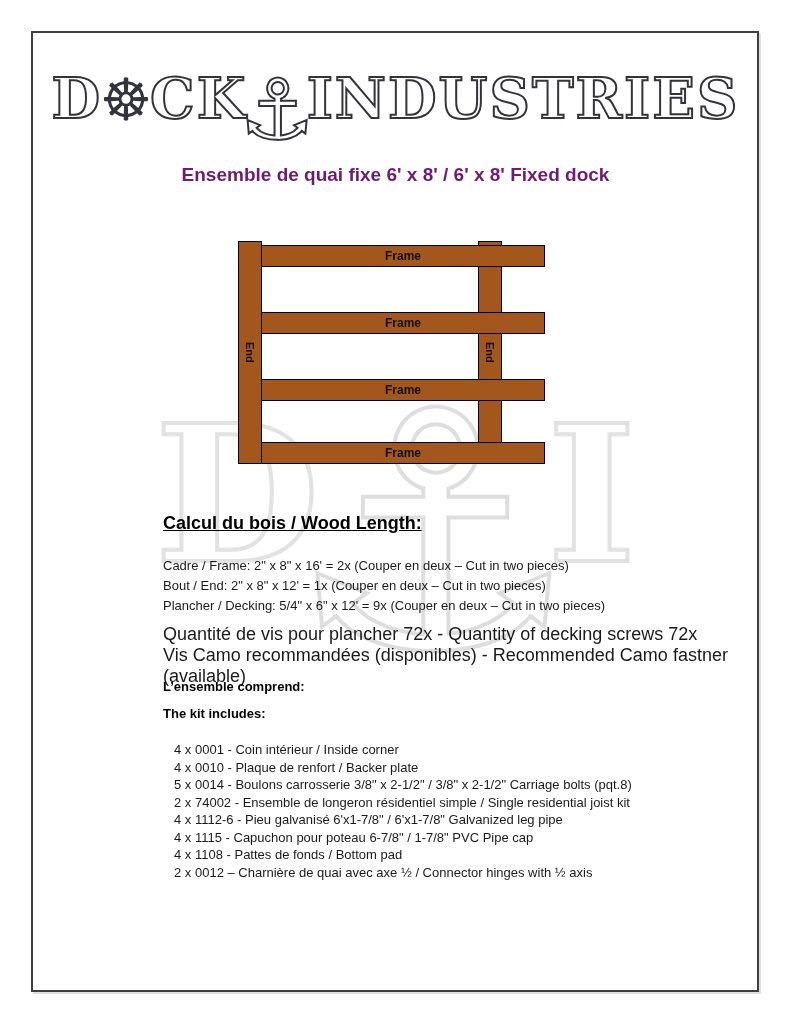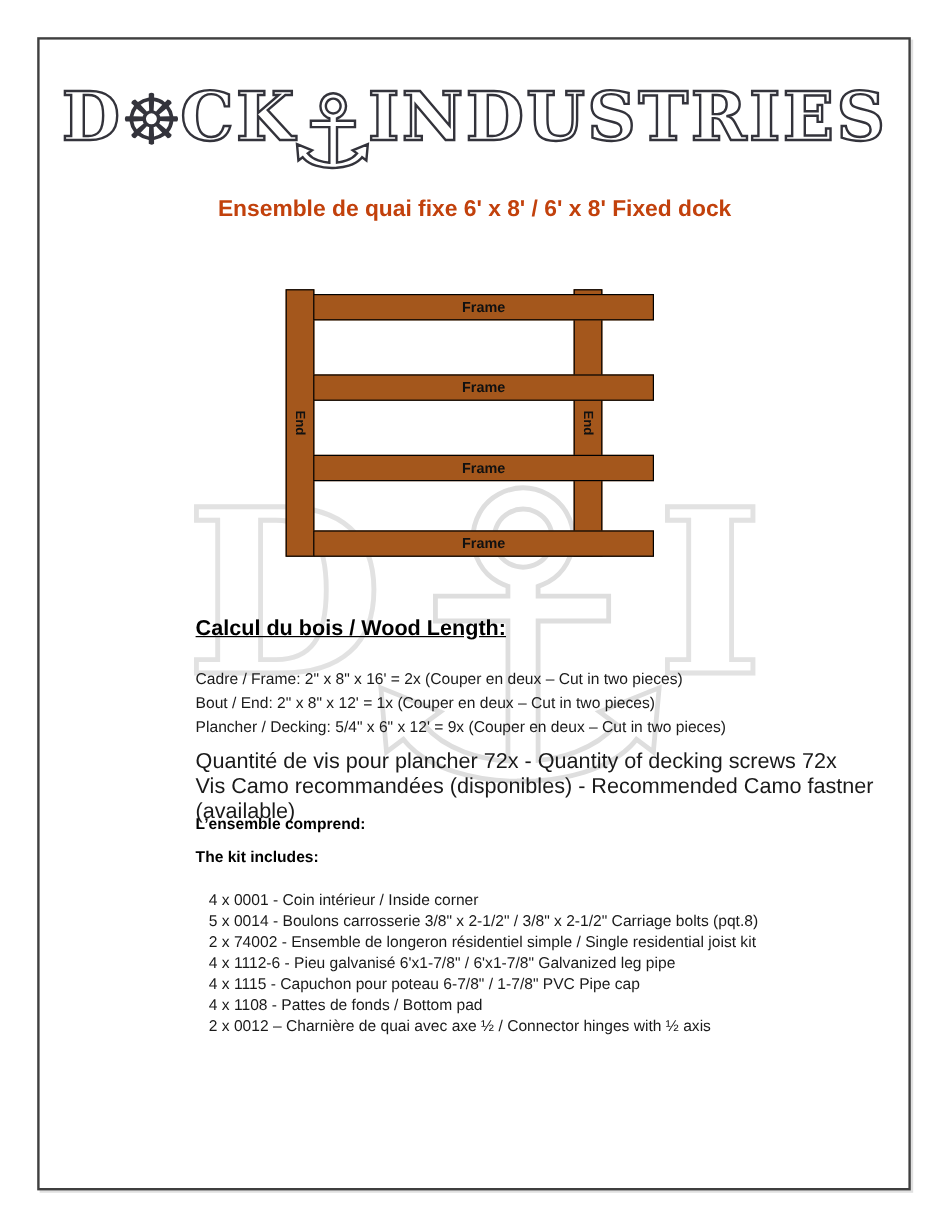--- a/index.html
+++ b/index.html
@@ -47,21 +47,21 @@
   }
   .logo-anchor {
     font-family:"DejaVu Sans", sans-serif; font-size:84px; line-height:1;
     color:#ffffff; -webkit-text-stroke:2px #33333b;
     margin:0 -8px; transform:translateY(12px);
   }
 
   
   .title {
     position:absolute; top:164px; left:0; width:100%; margin:0; z-index:2;
-    text-align:center; font-size:19px; font-weight:bold; color:#c2410c;
+    text-align:center; font-size:19px; font-weight:bold; color:#701a75;
   }
 
   
   .diagram { position:absolute; left:238px; top:241px; width:264px; height:223px; z-index:1; }
   .end-bar {
     position:absolute; top:0; width:24px; height:223px; box-sizing:border-box;
     background:#a4571c; border:1px solid #000;
     display:flex; align-items:center; justify-content:center;
   }
   .end-left  { left:0; }
@@ -150,20 +150,21 @@
     <div>Vis Camo recommandées (disponibles) - Recommended Camo fastner (available)</div>
   </div>
 
   <div class="kit-headings">
     <div>L’ensemble comprend:</div>
     <div>The kit includes:</div>
   </div>
 
   <div class="kit-list">
     <div>4 x 0001 - Coin intérieur / Inside corner</div>
+    <div>4 x 0010 - Plaque de renfort / Backer plate</div>
     <div>5 x 0014 - Boulons carrosserie 3/8" x 2-1/2" / 3/8" x 2-1/2" Carriage bolts (pqt.8)</div>
     <div>2 x 74002 - Ensemble de longeron résidentiel simple / Single residential joist kit</div>
     <div>4 x 1112-6 - Pieu galvanisé 6'x1-7/8" / 6'x1-7/8" Galvanized leg pipe</div>
     <div>4 x 1115 - Capuchon pour poteau 6-7/8" / 1-7/8" PVC Pipe cap</div>
     <div>4 x 1108 - Pattes de fonds / Bottom pad</div>
     <div>2 x 0012 – Charnière de quai avec axe ½ / Connector hinges with ½ axis</div>
   </div>
 
 </div>
 

